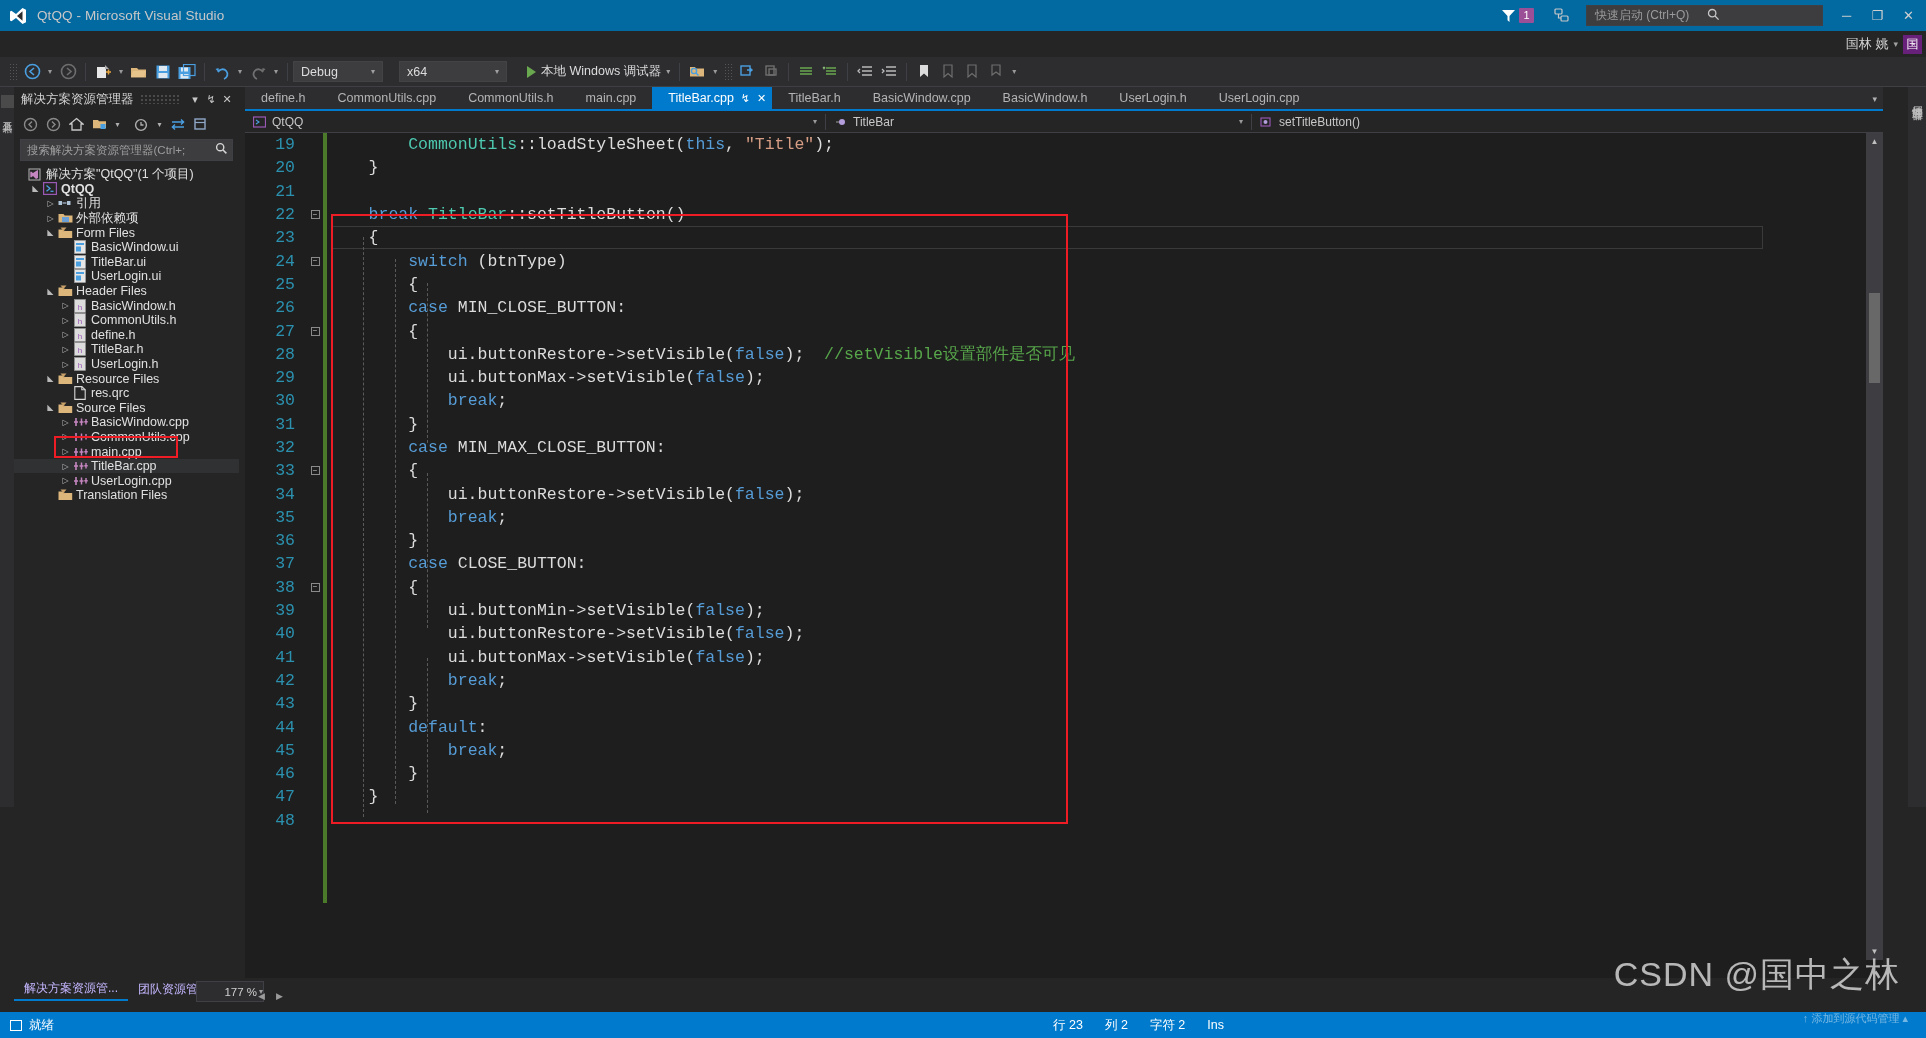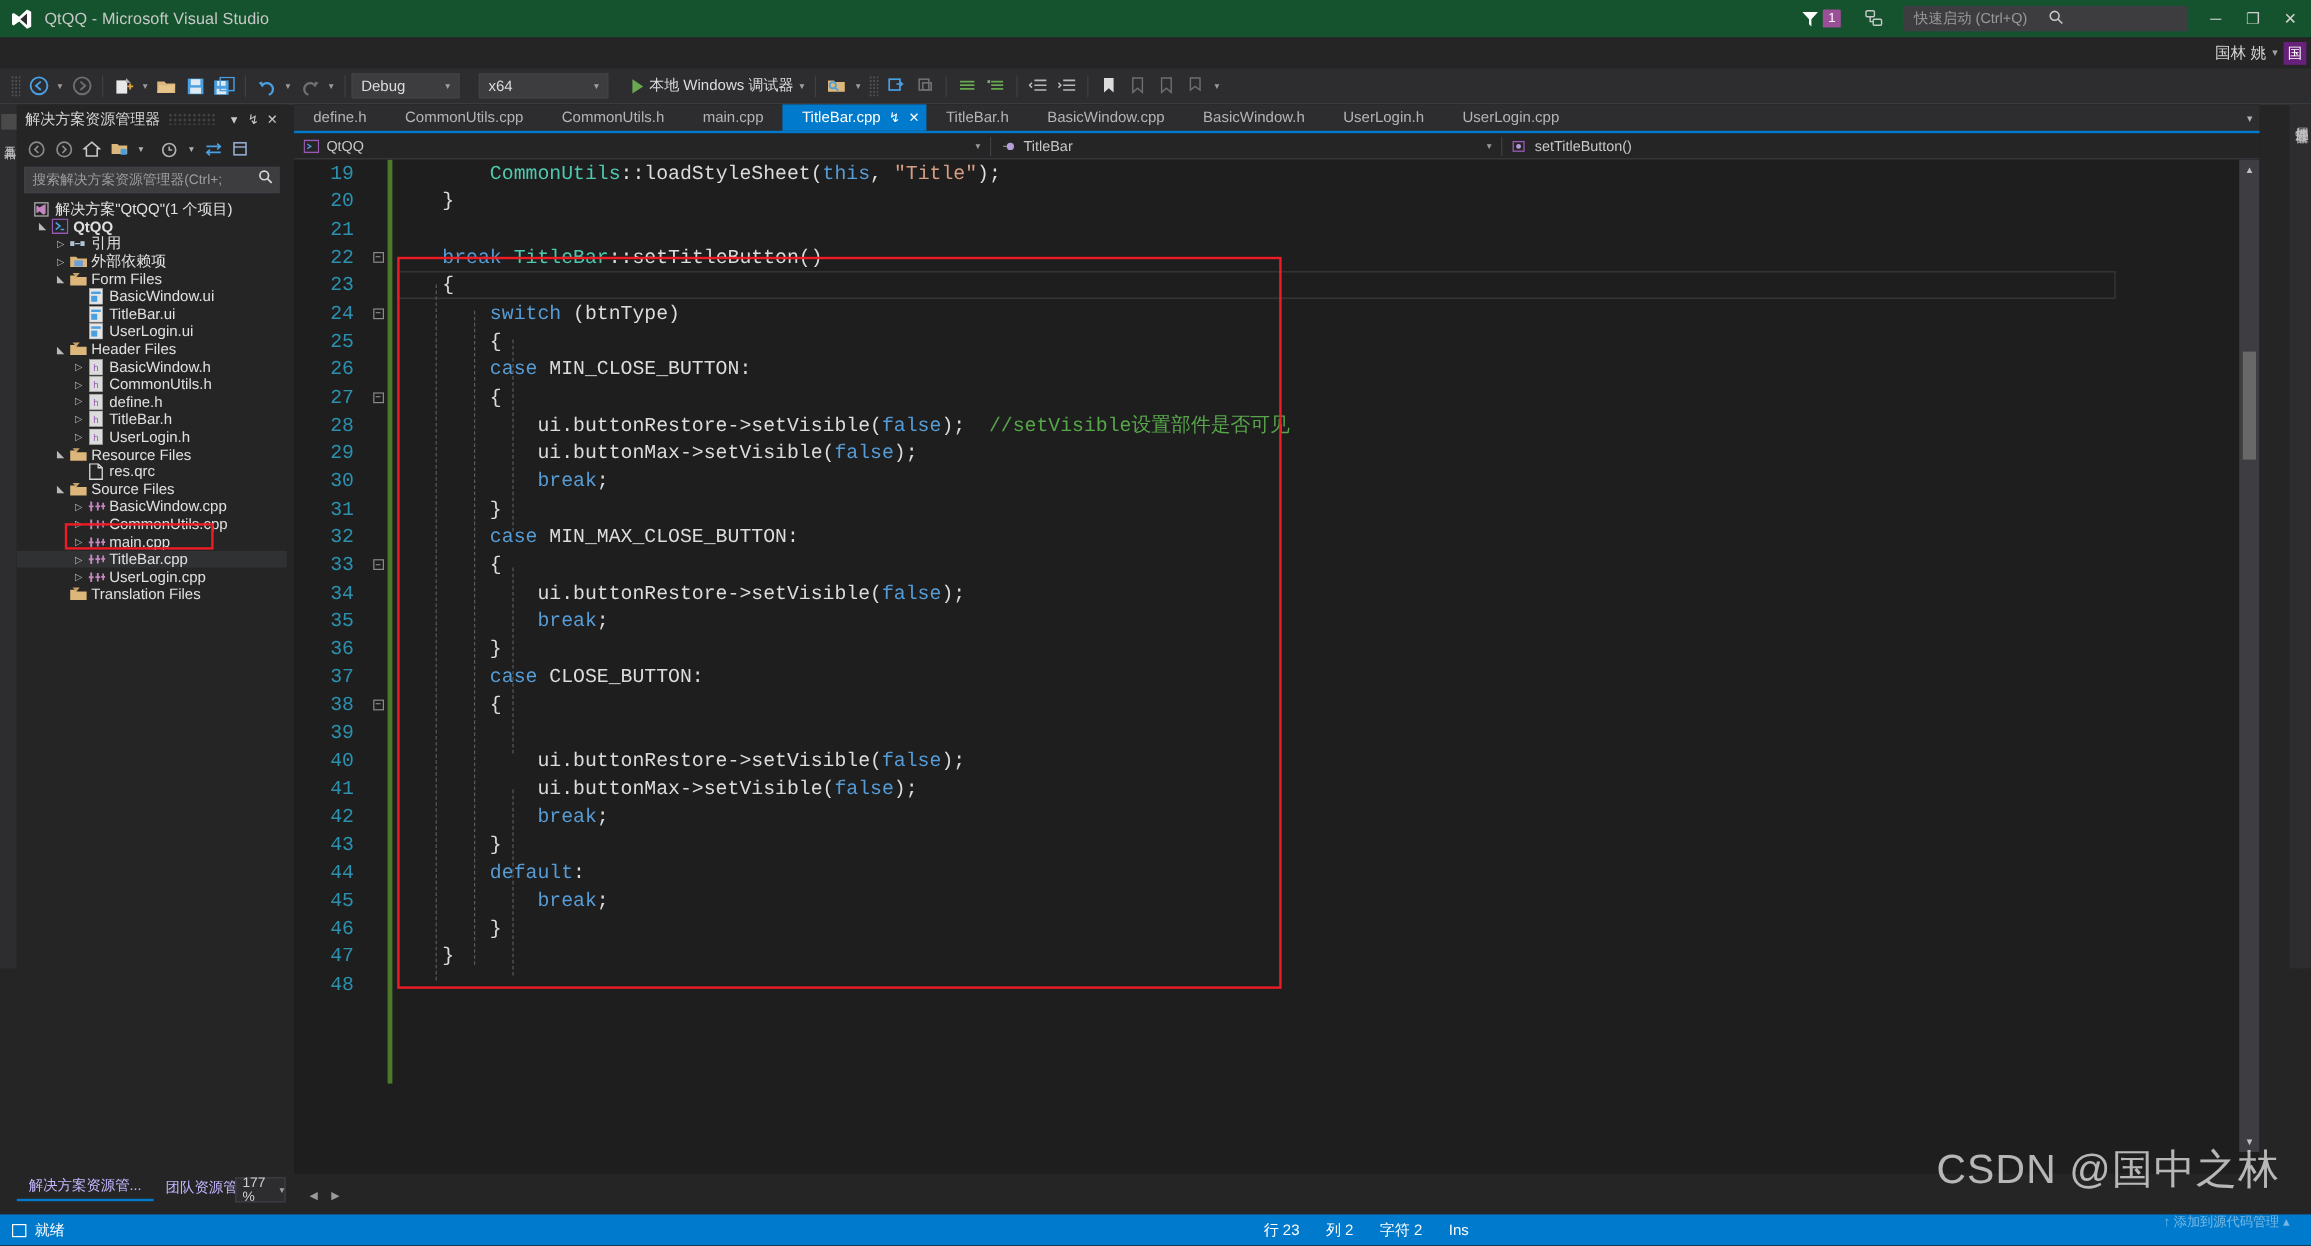--- a/index.html
+++ b/index.html
@@ -7,21 +7,21 @@
     width: 1926px; height: 1038px;
     background: #1e1e1e;
     font-family: "Liberation Sans", sans-serif;
     overflow: hidden;
   }
   #app { position: relative; width: 1926px; height: 1038px; background: #252526; }
 
   
   .titlebar {
     position: absolute; top: 0; left: 0; width: 1926px; height: 31px;
-    background: #14532d; display: flex; align-items: center;
+    background: #0369a1; display: flex; align-items: center;
   }
   .vs-logo {
     width: 18px; height: 18px; margin-left: 9px; margin-right: 10px;
     position: relative; flex: 0 0 auto;
   }
   .vs-logo svg { display:block; }
   .title-text { color: #c8c8c8; font-size: 13.5px; letter-spacing: .1px; }
   .titlebar-right {
     position: absolute; right: 0; top: 0; height: 31px;
     display: flex; align-items: center; gap: 0px;
@@ -234,21 +234,21 @@
     position: absolute; left: 14px; bottom: 38px; width: 1912px; height: 22px;
     display: flex; align-items: center; background: #252526;
   }
   .dock-tab {
     color: #c4b5fd; font-size: 12px; padding: 2px 10px; white-space: nowrap;
   }
   .dock-tab.sel { border-bottom: 2px solid #007acc; }
 
   
   .zoom-ctl {
-    position: absolute; left: 196px; bottom: 36px; width: 42px; height: 21px;
+    position: absolute; left: 196px; bottom: 36px; width: 68px; height: 21px;
     background: #2d2d30; border: 1px solid #3f3f46; display: flex; align-items: center;
     color: #d0d0d0; font-size: 11.5px; padding-left: 5px; justify-content: flex-end;
   }
   .zoom-ctl .zc { color: #a0a0a0; font-size: 8px; margin-left: 2px; }
   .hscroll-left { position: absolute; left: 258px; bottom: 37px; color: #9a9a9a; font-size: 9px; }
   .hscroll-right { position: absolute; left: 276px; bottom: 37px; color: #9a9a9a; font-size: 9px; }
 
   
   .statusbar {
     position: absolute; left: 0; bottom: 0; width: 1926px; height: 26px;
@@ -895,21 +895,21 @@
           <div class="crow"><span class="gutter-num">29</span><span class="fold"></span><span class="code-text"><span class="pln">            ui.buttonMax-&gt;setVisible(</span><span class="kw">false</span><span class="pln">);</span></span></div>
           <div class="crow"><span class="gutter-num">30</span><span class="fold"></span><span class="code-text"><span class="pln">            </span><span class="kw">break</span><span class="pln">;</span></span></div>
           <div class="crow"><span class="gutter-num">31</span><span class="fold"></span><span class="code-text"><span class="pln">        }</span></span></div>
           <div class="crow"><span class="gutter-num">32</span><span class="fold"></span><span class="code-text"><span class="pln">        </span><span class="kw">case</span><span class="pln"> MIN_MAX_CLOSE_BUTTON:</span></span></div>
           <div class="crow"><span class="gutter-num">33</span><span class="fold"><span class="fold-box">−</span></span><span class="code-text"><span class="pln">        {</span></span></div>
           <div class="crow"><span class="gutter-num">34</span><span class="fold"></span><span class="code-text"><span class="pln">            ui.buttonRestore-&gt;setVisible(</span><span class="kw">false</span><span class="pln">);</span></span></div>
           <div class="crow"><span class="gutter-num">35</span><span class="fold"></span><span class="code-text"><span class="pln">            </span><span class="kw">break</span><span class="pln">;</span></span></div>
           <div class="crow"><span class="gutter-num">36</span><span class="fold"></span><span class="code-text"><span class="pln">        }</span></span></div>
           <div class="crow"><span class="gutter-num">37</span><span class="fold"></span><span class="code-text"><span class="pln">        </span><span class="kw">case</span><span class="pln"> CLOSE_BUTTON:</span></span></div>
           <div class="crow"><span class="gutter-num">38</span><span class="fold"><span class="fold-box">−</span></span><span class="code-text"><span class="pln">        {</span></span></div>
-          <div class="crow"><span class="gutter-num">39</span><span class="fold"></span></div>
+          <div class="crow"><span class="gutter-num">39</span><span class="fold"></span><span class="code-text"><span class="pln">            ui.buttonMin-&gt;setVisible(</span><span class="kw">false</span><span class="pln">);</span></span></div>
           <div class="crow"><span class="gutter-num">40</span><span class="fold"></span><span class="code-text"><span class="pln">            ui.buttonRestore-&gt;setVisible(</span><span class="kw">false</span><span class="pln">);</span></span></div>
           <div class="crow"><span class="gutter-num">41</span><span class="fold"></span><span class="code-text"><span class="pln">            ui.buttonMax-&gt;setVisible(</span><span class="kw">false</span><span class="pln">);</span></span></div>
           <div class="crow"><span class="gutter-num">42</span><span class="fold"></span><span class="code-text"><span class="pln">            </span><span class="kw">break</span><span class="pln">;</span></span></div>
           <div class="crow"><span class="gutter-num">43</span><span class="fold"></span><span class="code-text"><span class="pln">        }</span></span></div>
           <div class="crow"><span class="gutter-num">44</span><span class="fold"></span><span class="code-text"><span class="pln">        </span><span class="kw">default</span><span class="pln">:</span></span></div>
           <div class="crow"><span class="gutter-num">45</span><span class="fold"></span><span class="code-text"><span class="pln">            </span><span class="kw">break</span><span class="pln">;</span></span></div>
           <div class="crow"><span class="gutter-num">46</span><span class="fold"></span><span class="code-text"><span class="pln">        }</span></span></div>
           <div class="crow"><span class="gutter-num">47</span><span class="fold"></span><span class="code-text"><span class="pln">    }</span></span></div>
           <div class="crow"><span class="gutter-num">48</span><span class="fold"></span><span class="code-text"></span></div>
         </div>

